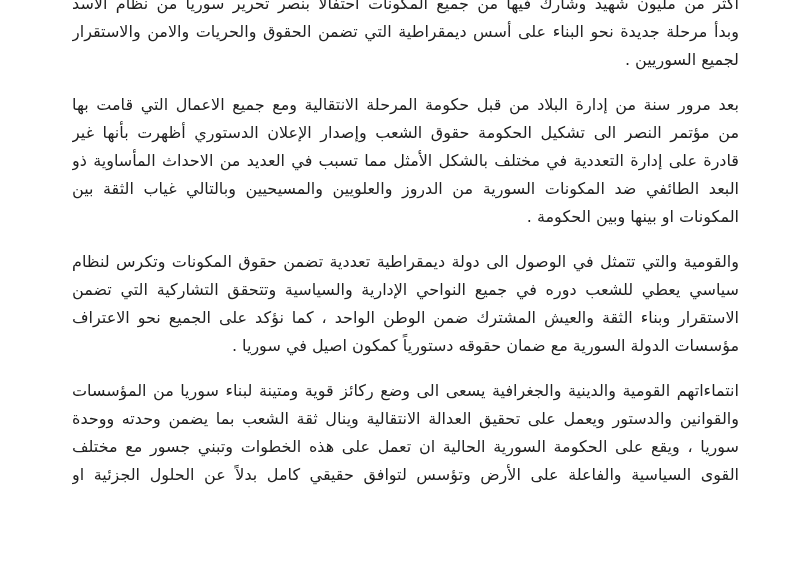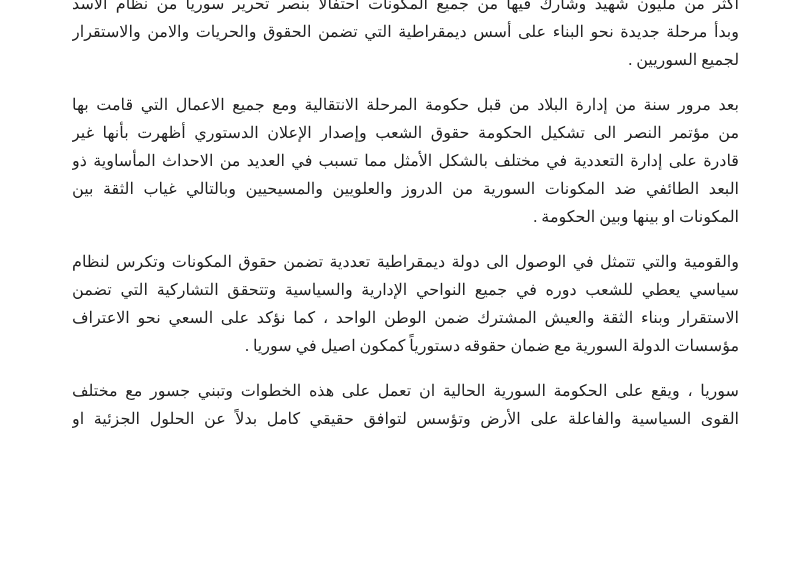--- a/index.html
+++ b/index.html
@@ -12,21 +12,20 @@
     overflow: hidden;
     background: #ffffff;
     font-family: "DejaVu Sans", sans-serif;
   }
   .page {
     position: relative;
     width: 804px;
     height: 570px;
     overflow: hidden;
     background: #ffffff;
-    font-family: Liberation Serif, serif;
   }
   .doc-body {
     direction: rtl;
     margin-top: -10px;
     margin-right: 65px;
     margin-left: 72px;
     color: #1f1f1f;
     font-size: 16px;
     line-height: 28px;
     -webkit-font-smoothing: antialiased;
@@ -63,21 +62,23 @@
       <div class="para">
         <div class="line">بعد مرور سنة من إدارة البلاد من قبل حكومة المرحلة الانتقالية ومع جميع الاعمال التي قامت بها</div>
         <div class="line">من مؤتمر النصر الى تشكيل الحكومة حقوق الشعب وإصدار الإعلان الدستوري أظهرت بأنها غير</div>
         <div class="line">قادرة على إدارة التعددية في مختلف بالشكل الأمثل مما تسبب في العديد من الاحداث المأساوية ذو</div>
         <div class="line">البعد الطائفي ضد المكونات السورية من الدروز والعلويين والمسيحيين وبالتالي غياب الثقة بين</div>
         <div class="line last">المكونات او بينها وبين الحكومة .</div>
       </div>
       <div class="para">
         <div class="line">والقومية والتي تتمثل في الوصول الى دولة ديمقراطية تعددية تضمن حقوق المكونات وتكرس لنظام</div>
         <div class="line">سياسي يعطي للشعب دوره في جميع النواحي الإدارية والسياسية وتتحقق التشاركية التي تضمن</div>
-        <div class="line">الاستقرار وبناء الثقة والعيش المشترك ضمن الوطن الواحد ، كما نؤكد على السعي نحو الاعتراف</div>
+        <div class="line">الاستقرار وبناء الثقة والعيش المشترك ضمن الوطن الواحد ، كما نؤكد على الجميع نحو الاعتراف</div>
         <div class="line last">مؤسسات الدولة السورية مع ضمان حقوقه دستورياً كمكون اصيل في سوريا .</div>
       </div>
       <div class="para">
+        <div class="line">انتماءاتهم القومية والدينية والجغرافية يسعى الى وضع ركائز قوية ومتينة لبناء سوريا من المؤسسات</div>
+        <div class="line">والقوانين والدستور ويعمل على تحقيق العدالة الانتقالية وينال ثقة الشعب بما يضمن وحدته ووحدة</div>
         <div class="line">سوريا ، ويقع على الحكومة السورية الحالية ان تعمل على هذه الخطوات وتبني جسور مع مختلف</div>
         <div class="line">القوى السياسية والفاعلة على الأرض وتؤسس لتوافق حقيقي كامل بدلاً عن الحلول الجزئية او</div>
       </div>
     </div>
 </div>
 
 </body></html>

